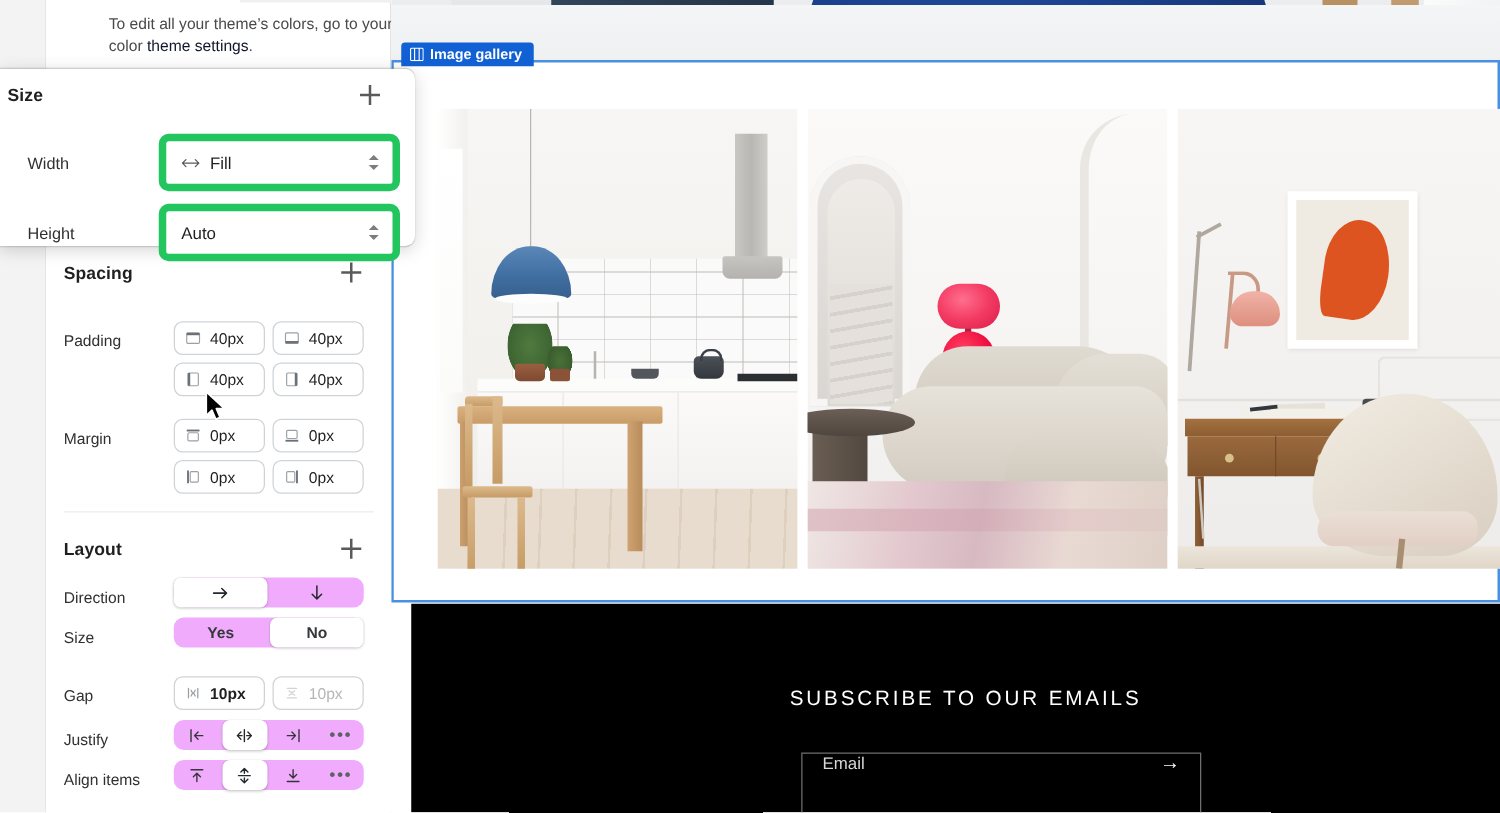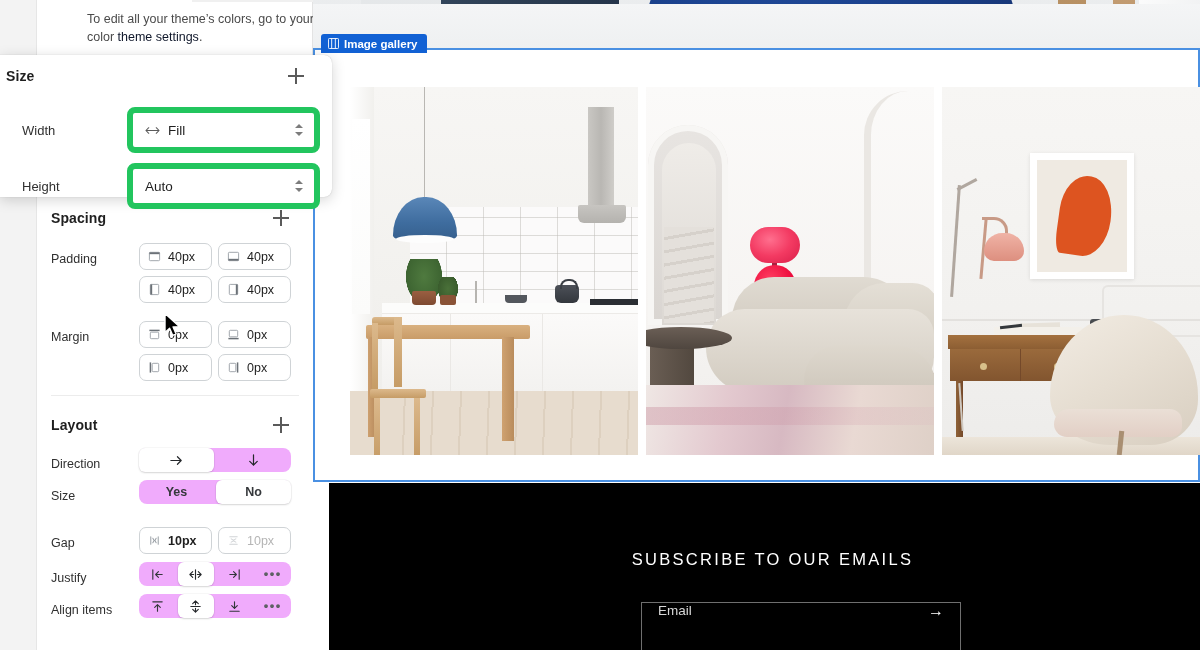--- a/index.html
+++ b/index.html
@@ -394,21 +394,21 @@
   </div>
 
   <div class="settings-body">
 
     <div class="sec">
       <div class="sec-head2">
         <span class="sec-title">Spacing</span>
         <span class="plus-btn"></span>
       </div>
 
-      <div class="row" style="margin-top:10px;">
+      <div class="row" style="margin-top:24px;">
         <span class="row-label">Padding</span>
         <div class="row-ctrl pair-grid">
           <div class="stepper">
             <svg class="bx" viewBox="0 0 14 14">
                 <rect x="1.5" y="2.5" width="11" height="9" rx="1" fill="none" stroke="#9aa0a6" stroke-width="1"></rect>
                 <rect x="1.5" y="2.5" width="11" height="2" fill="#6b7177"></rect>
               </svg>
             <span>40px</span>
           </div>
           <div class="stepper">

